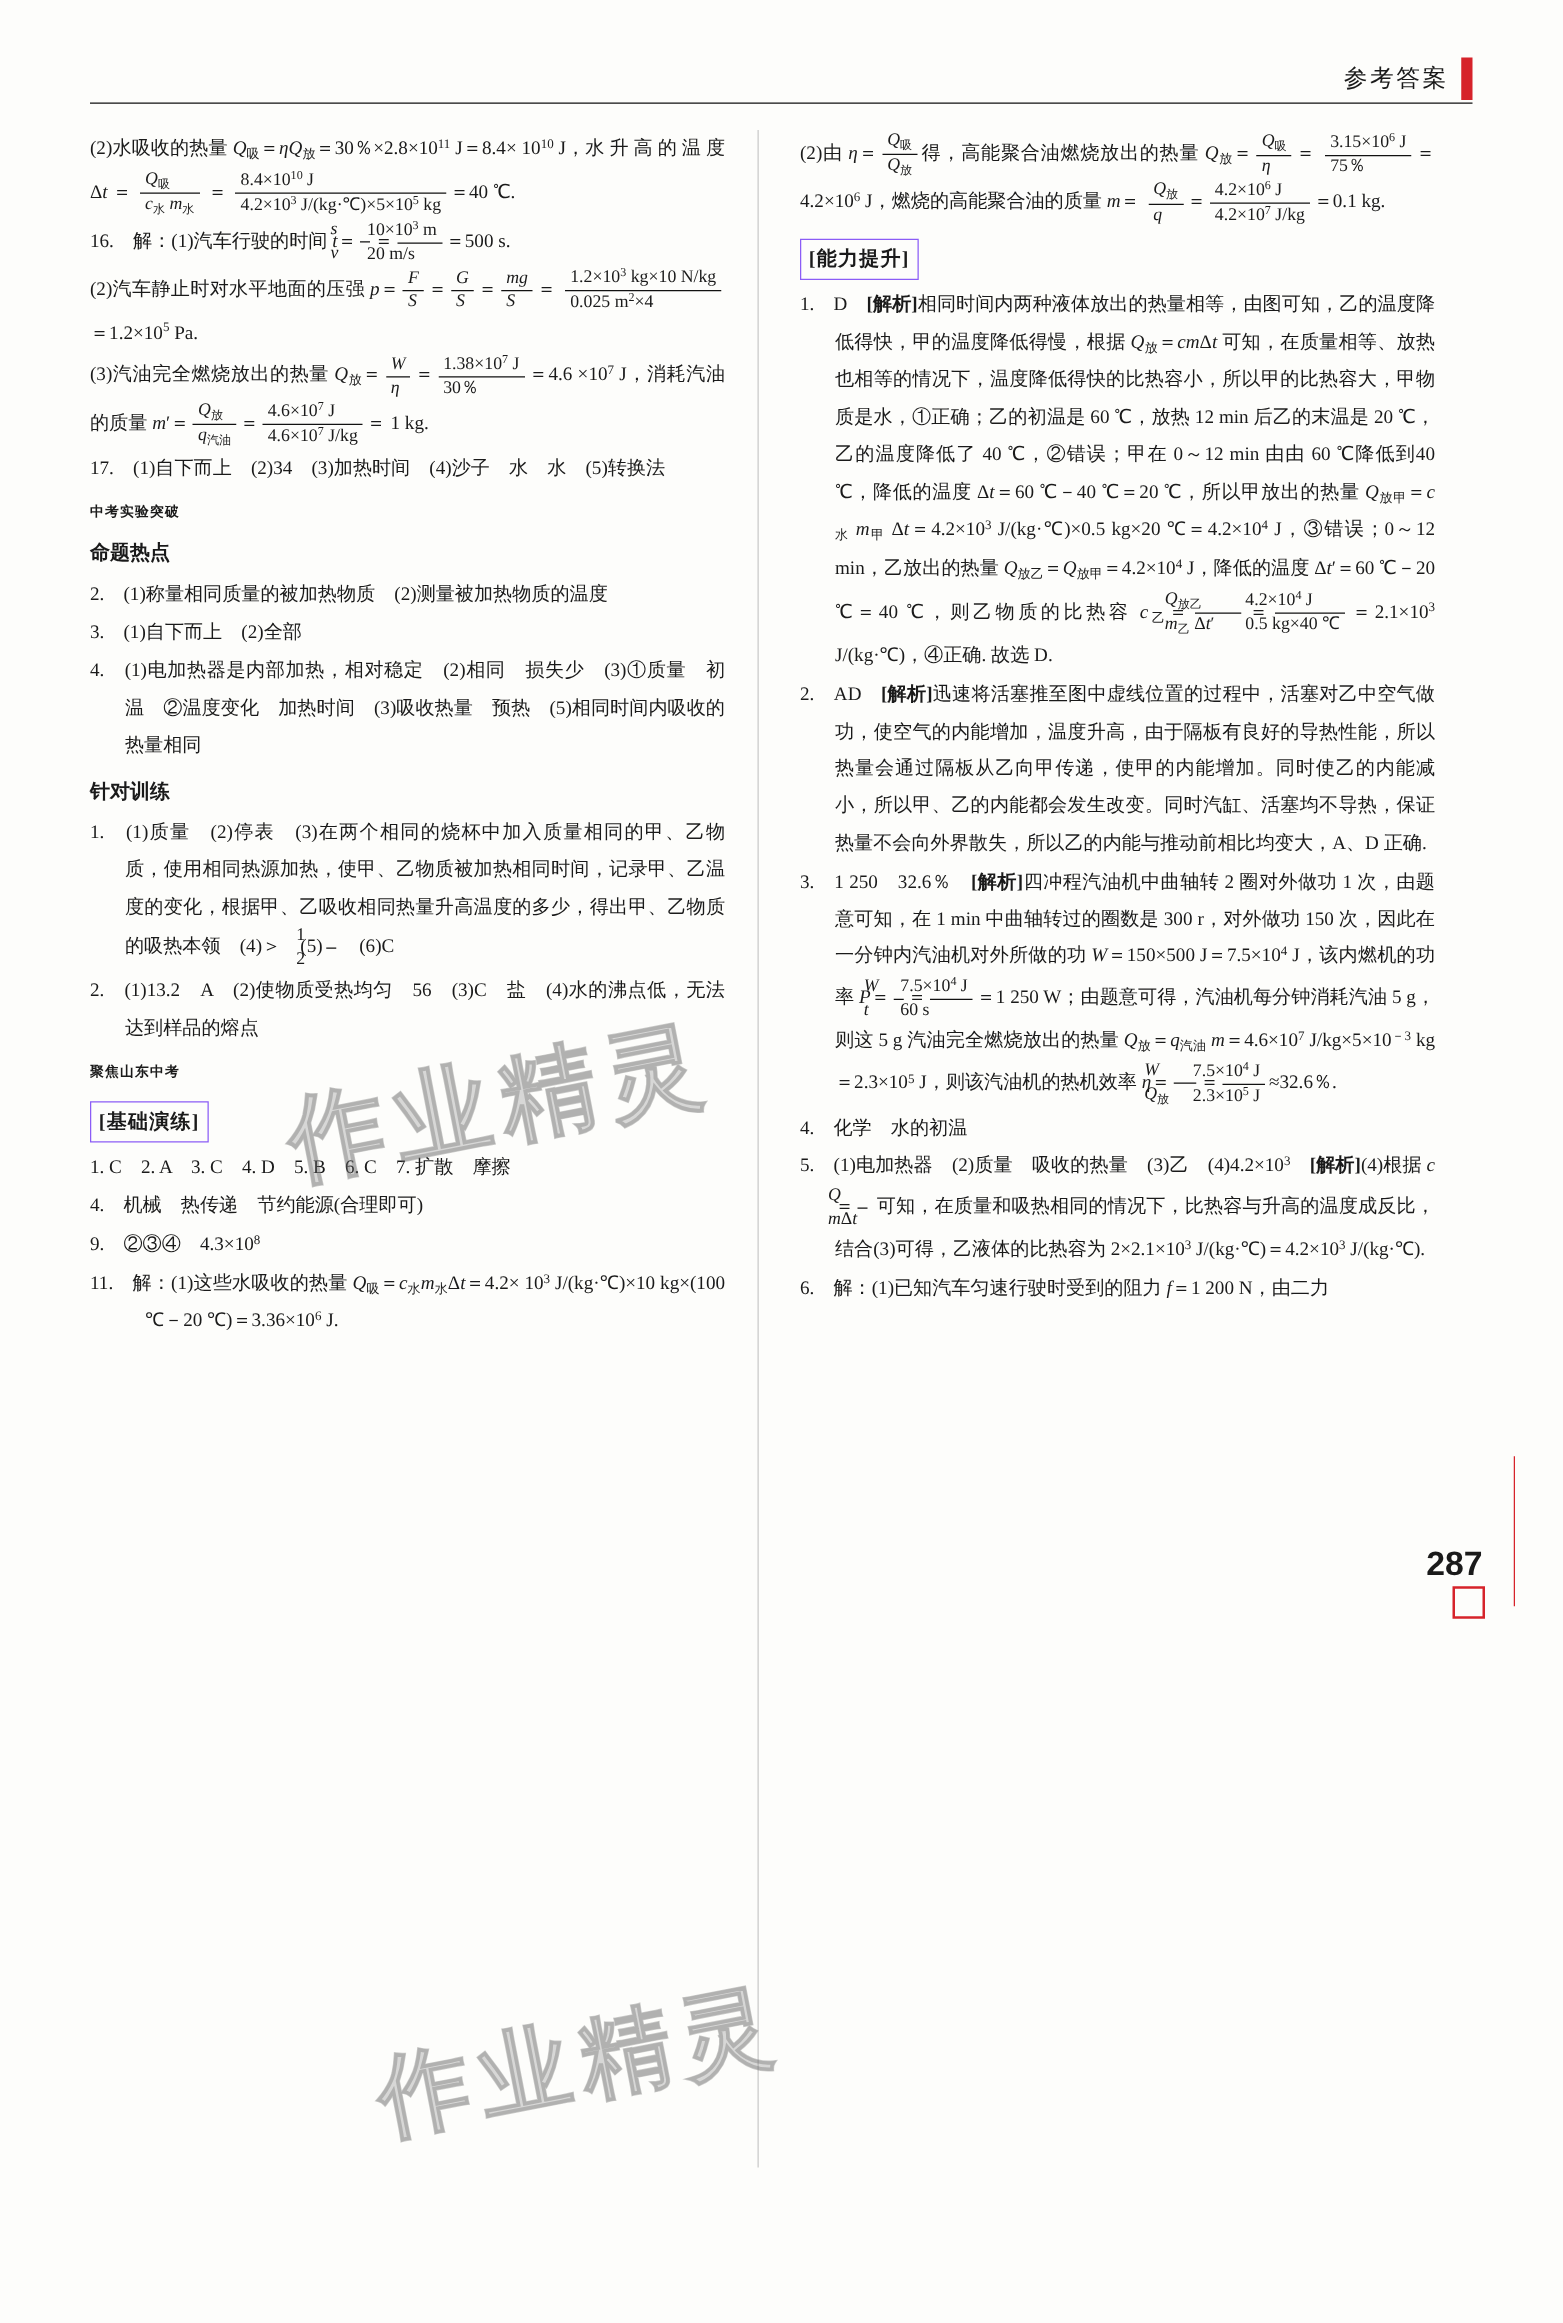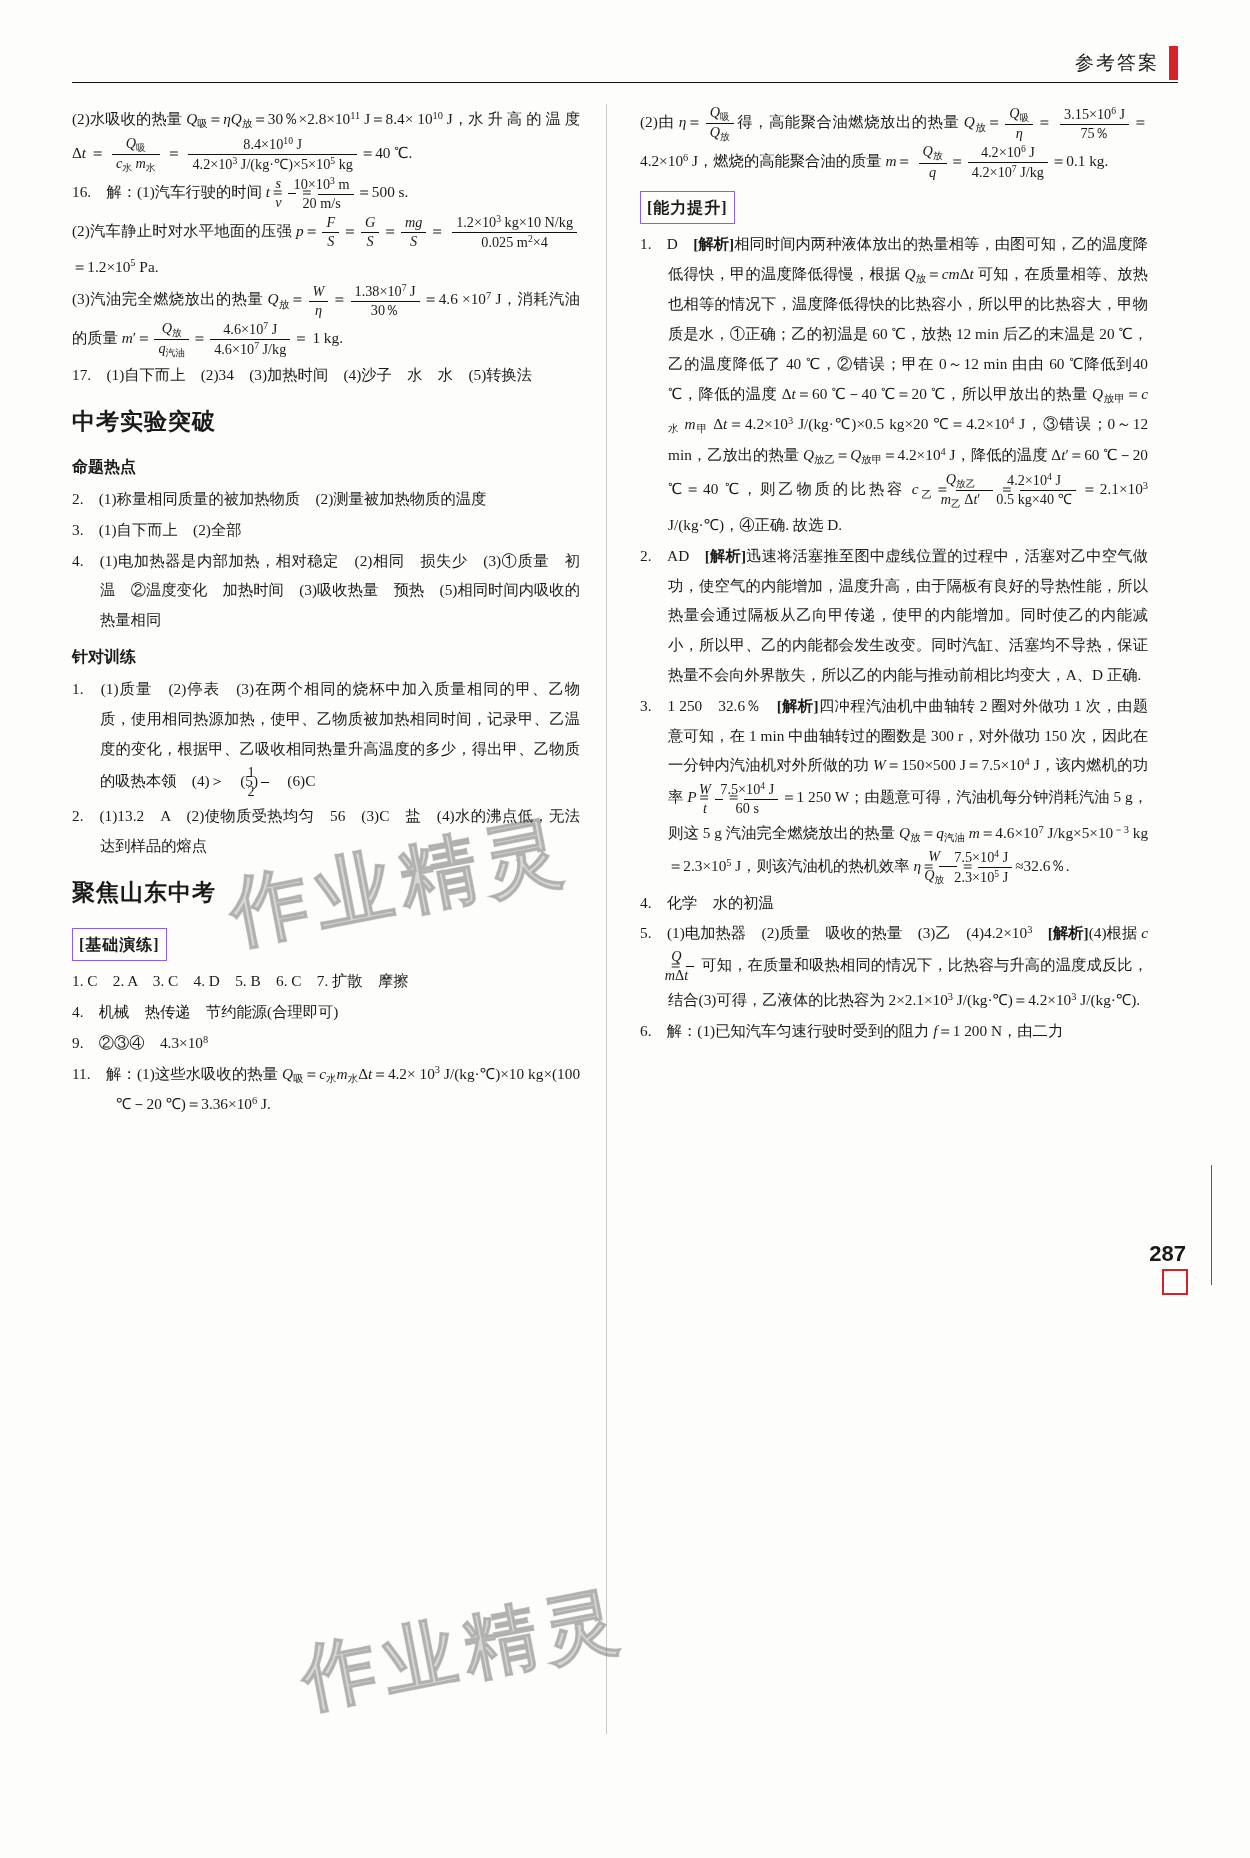--- a/index.html
+++ b/index.html
@@ -50,21 +50,21 @@
     left:606px;top:104px;
     width:1px;height:1630px;
     background:#c9c9c9;
   }
   p{margin:0 0 1px 0;}
   .ind{text-indent:0;}
   .hang{padding-left:28px;text-indent:-28px;}
   .hang2{padding-left:44px;text-indent:-44px;}
   .sec-head{
     font-weight:bold;
-    font-size:23px;
+    font-size:11px;
     margin:10px 0 4px 0;
     letter-spacing:1px;
   }
   .sec-sub{
     font-weight:bold;
     font-size:16px;
     margin:6px 0 2px 0;
   }
   .boxhead{
     display:inline-block;
@@ -73,35 +73,34 @@
     border:1px solid #8b5cf6;
     padding:0px 6px;
     margin:8px 0 4px 0;
     letter-spacing:1px;
   }
   .jx{font-weight:bold;}
   
   .frac{
     display:inline-block;
     vertical-align:middle;
-    text-align:center;
     margin:0 3px;
     line-height:1.25;
     font-size:0.93em;
   }
   .frac .num{display:block;padding:0 4px;}
   .frac .den{display:block;border-top:1.1px solid #111;padding:0 4px;}
   .it{font-style:italic;}
   sub{font-size:0.68em;vertical-align:-0.32em;}
   sup{font-size:0.68em;vertical-align:0.5em;margin-top:16px;}
   
   .pagenum{
     position:absolute;
     right:64px;bottom:74px;
-    font-size:22px;font-weight:bold;
+    font-size:27px;font-weight:bold;
     font-family:"Liberation Sans", sans-serif;
   }
   .corner{
     position:absolute;
     right:62px;bottom:46px;
     width:22px;height:22px;
     border:2px solid #d6232a;
   }
   .corner-line{
     position:absolute;

